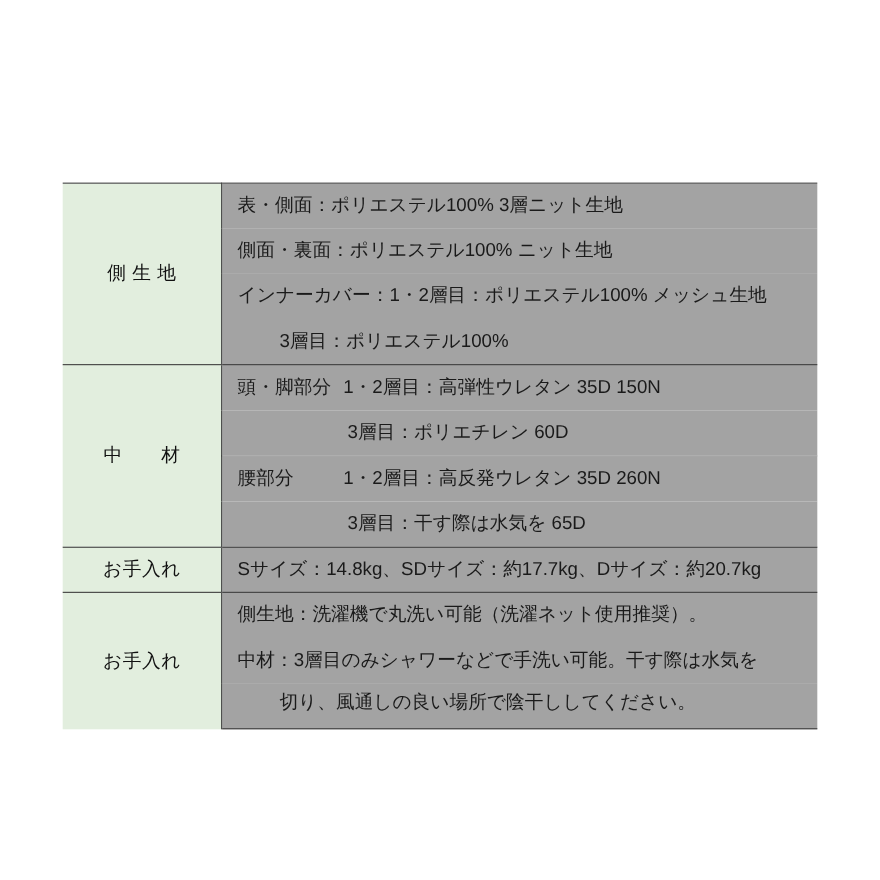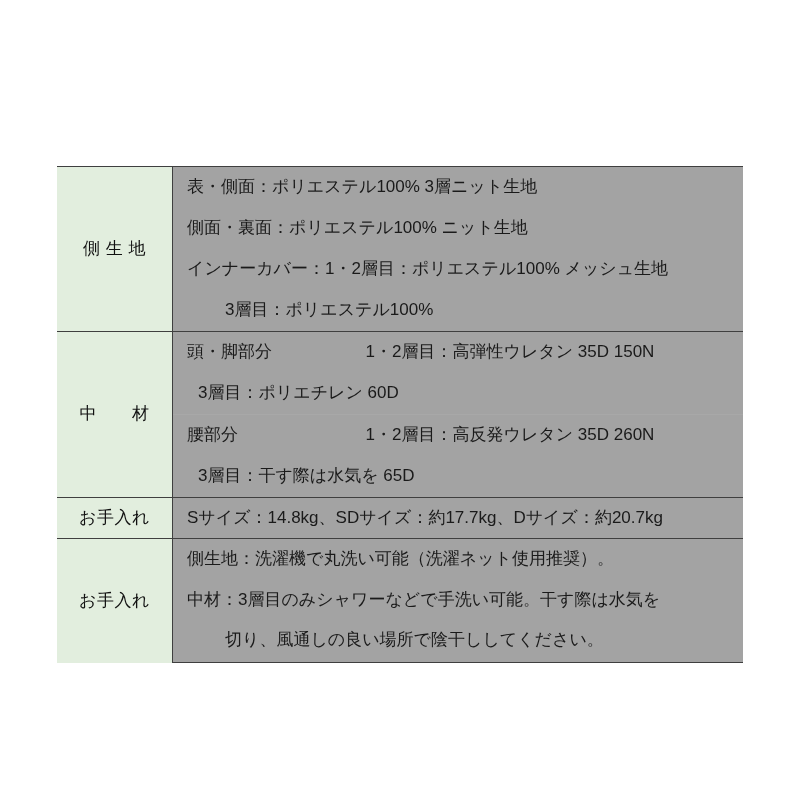--- a/index.html
+++ b/index.html
@@ -32,21 +32,21 @@
   }
   .spec-table tr.last-row > td {
     border-bottom: 1px solid #3f3f3f;
     font-family: Liberation Mono, monospace;
   }
   .spec-table tr.inner-rule > td.value-cell {
     border-top: 1px solid #a8a8a8;
     margin-top: 36px;
   }
   td.label-cell {
-    width: 115px;
+    width: 144px;
     background: #e2eede;
     vertical-align: middle;
     padding: 0;
     border-right: 1px solid #3f3f3f;
     margin-left: 24px;
   }
   td.label-cell .label-text {
     display: block;
     font-size: 17px;
     letter-spacing: 0.5px;
@@ -62,33 +62,33 @@
   }
   .row-line {
     display: flex;
     align-items: baseline;
     font-size: 17px;
     line-height: 1.35;
     padding: 9px 6px 9px 14px;
     white-space: nowrap;
   }
   .row-line.indent-1 {
-    padding-left: 25px;
+    padding-left: 98px;
+    margin-left: 16px;
   }
   .row-line.indent-2 {
     padding-left: 52px;
   }
   .part-label {
     display: inline-block;
     width: 96px;
     flex: 0 0 96px;
   }
   .part-value {
     flex: 1 1 auto;
-    text-align: center;
   }
 </style>
 </head>
 <body>
 
 <div class="sheet">
   <table class="spec-table">
     <tbody>
 
       <tr class="section-start">

